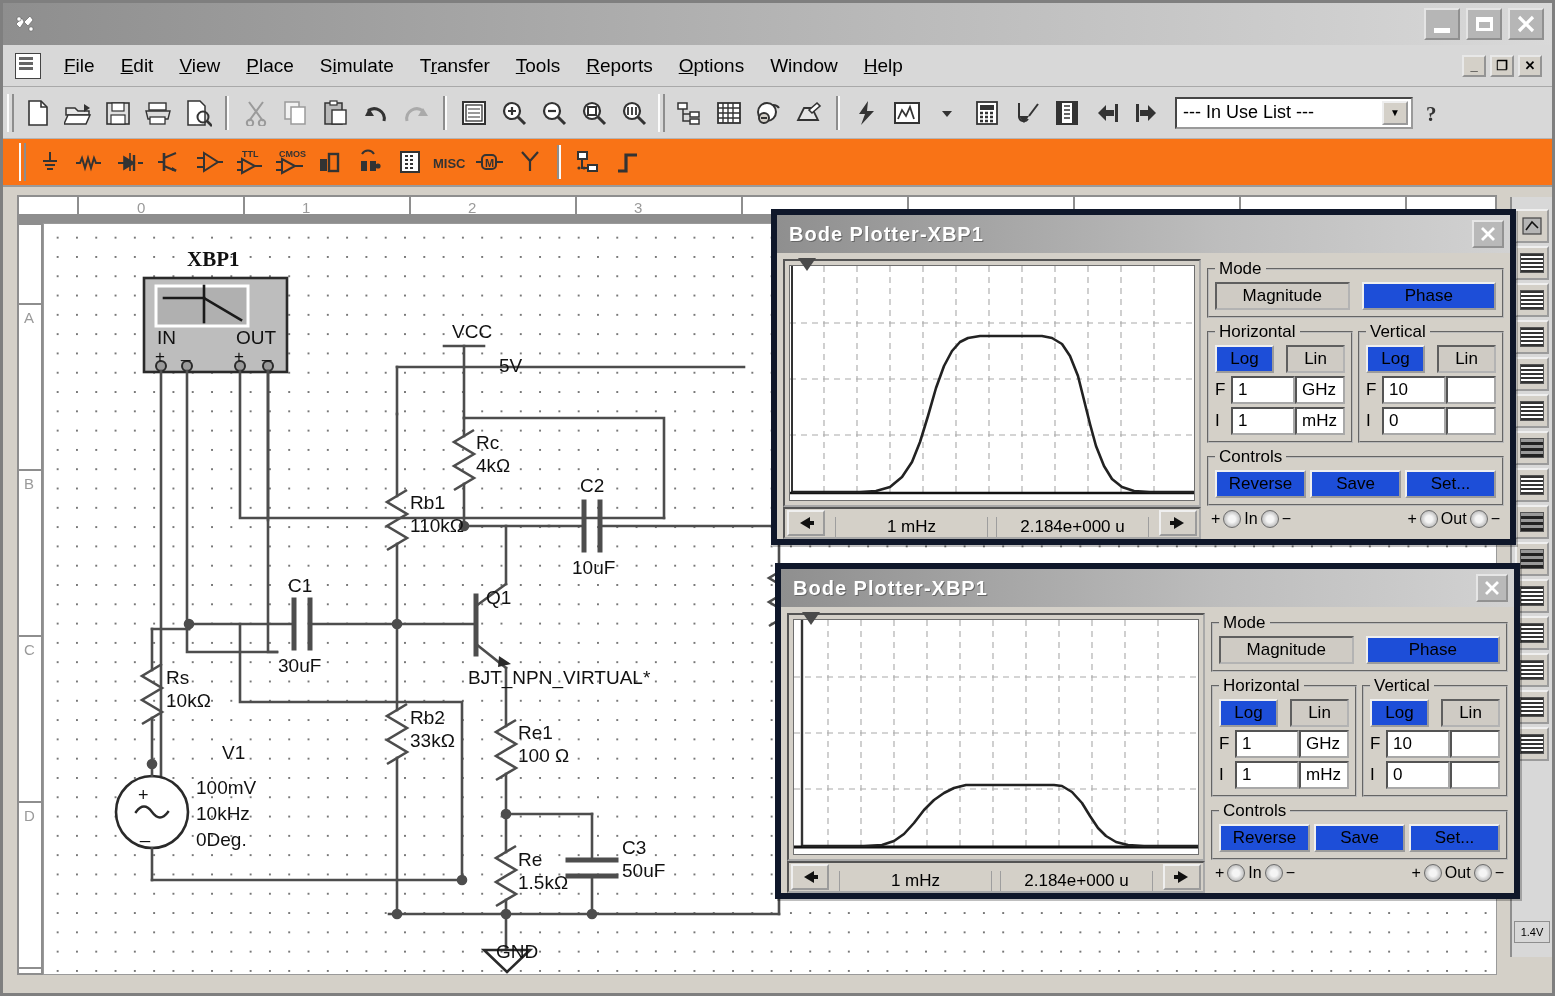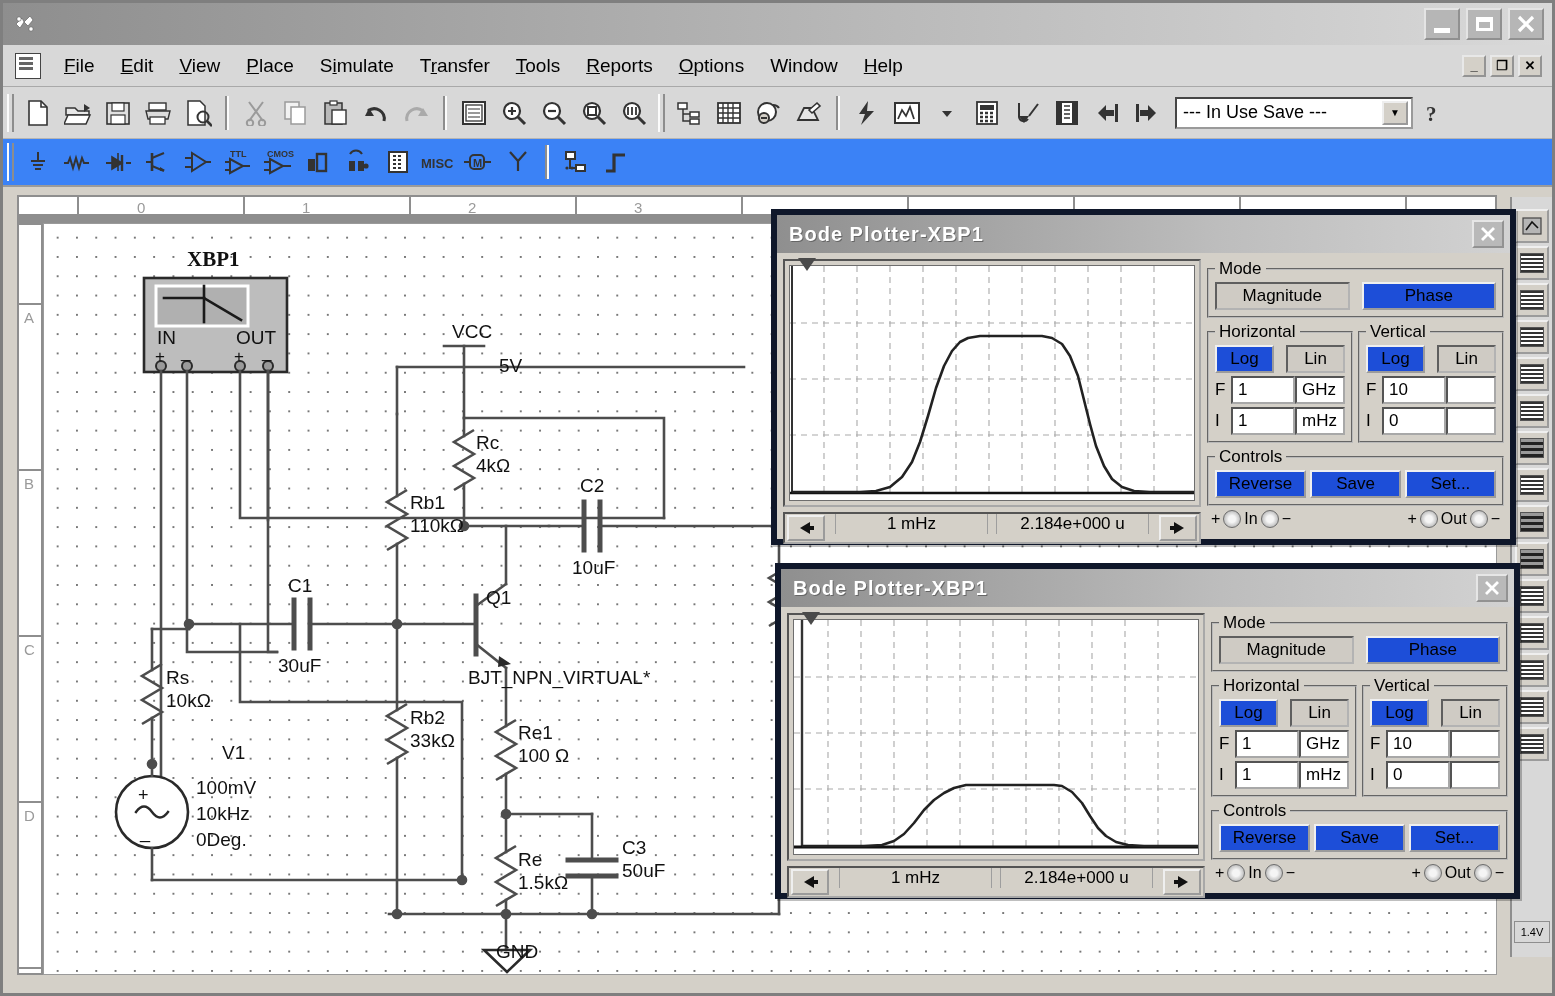--- a/index.html
+++ b/index.html
@@ -44,21 +44,21 @@
   .mdi-btn{ width:24px;height:22px;border:2px outset #e8e8e8;background:#d4d0c8;
             display:flex;align-items:center;justify-content:center;font-size:13px;font-weight:bold;}
 
   
   .toolbar1{
     position:absolute; left:0; top:84px; width:1549px; height:52px;
     background:#d8d8d8; display:flex; align-items:center; border-bottom:1px solid #b5b5b5;
   }
   .toolbar2{
     position:absolute; left:0; top:136px; width:1549px; height:48px;
-    background:#3b82f6; display:flex; align-items:center; border-bottom:2px solid #9a9a9a;
+    background:#f97316; display:flex; align-items:center; border-bottom:2px solid #9a9a9a;padding-left:12px;
   }
   .tbtn{ width:38px;height:38px;margin:0 1px;display:flex;align-items:center;justify-content:center;}
   .tbtn svg{ display:block; }
   .sep{ width:4px;height:34px;border-left:2px solid #8d8d8d;border-right:2px solid #fbfbfb;margin:0 7px;}
   .grip{ width:7px;height:38px;border-left:2px solid #fbfbfb;border-right:2px solid #8d8d8d;margin:0 4px;}
   .combo{
     width:238px;height:32px;background:#fff;border:2px inset #9a9a9a;
     display:flex;align-items:center;font-size:18px;padding-left:6px;margin-left:8px;position:relative;
   }
   .combo .arrow{
@@ -114,21 +114,21 @@
     background:#b9b9b9;border:2px outset #e6e6e6;color:#fff;font-size:20px;font-weight:bold;
     display:flex;align-items:center;justify-content:center;
   }
   .bode-body{ display:flex; padding:6px 6px 4px 6px; }
   .plot-wrap{ width:418px; }
   .plot-frame{ background:#d4d0c8; border:2px inset #a8a8a8; padding:4px; }
   .plot-area{ position:relative; background:#fff; border:1px solid #6e6e6e; height:236px; }
   .plot-area svg{ display:block; }
   .cursor-marker{ position:absolute; left:8px; top:-8px; width:0;height:0;
     border-left:9px solid transparent;border-right:9px solid transparent;border-top:13px solid #4a4a4a;}
-  .plot-status{ display:flex; align-items:flex-start; margin-top:5px; height:32px;
+  .plot-status{ display:flex; align-items:flex-end; height:32px;
                 background:#d4d0c8; border:2px inset #a8a8a8;gap:8px; }
   .ps-btn{ width:38px;height:26px;margin:1px 2px;border:2px outset #efefef;background:#d4d0c8;
            display:flex;align-items:center;justify-content:center;font-size:18px;}
   .ps-field{ flex:1;text-align:center;font-size:17px;border-left:1px solid #9e9e9e;border-right:1px solid #9e9e9e;}
 
   .ctrl-col{ flex:1; margin-left:6px; }
   fieldset.grp{ border:2px groove #b9b9b9; margin:0 0 4px 0; padding:3px 6px 6px 6px; }
   fieldset.grp legend{ font-size:17px; padding:0 4px; }
   .btn{ border:2px outset #efefef; background:#1d4ed8; font-size:17px; height:28px;
         display:flex;align-items:center;justify-content:center;}
@@ -394,21 +394,21 @@
         </svg>
       </span>
     <span class="tbtn">
       <svg width="26" height="24">
           <path d="M14 4 L22 12 L14 20 v-5 h-8 v-6 h8 z" fill="#333"></path>
           <rect x="2" y="3" width="3" height="18" fill="#333"></rect>
         </svg>
       </span>
 
     <div class="combo">
-      <span>--- In Use Save ---</span>
+      <span>--- In Use List ---</span>
       <span class="arrow">▼</span>
     </div>
     <span class="tbtn">
       <svg width="20" height="26">
           <text x="3" y="21" font-size="21" font-family="Liberation Serif,serif" font-weight="bold" fill="#333">?</text>
         </svg>
       </span>
   </div>
 
   <div class="toolbar2">

